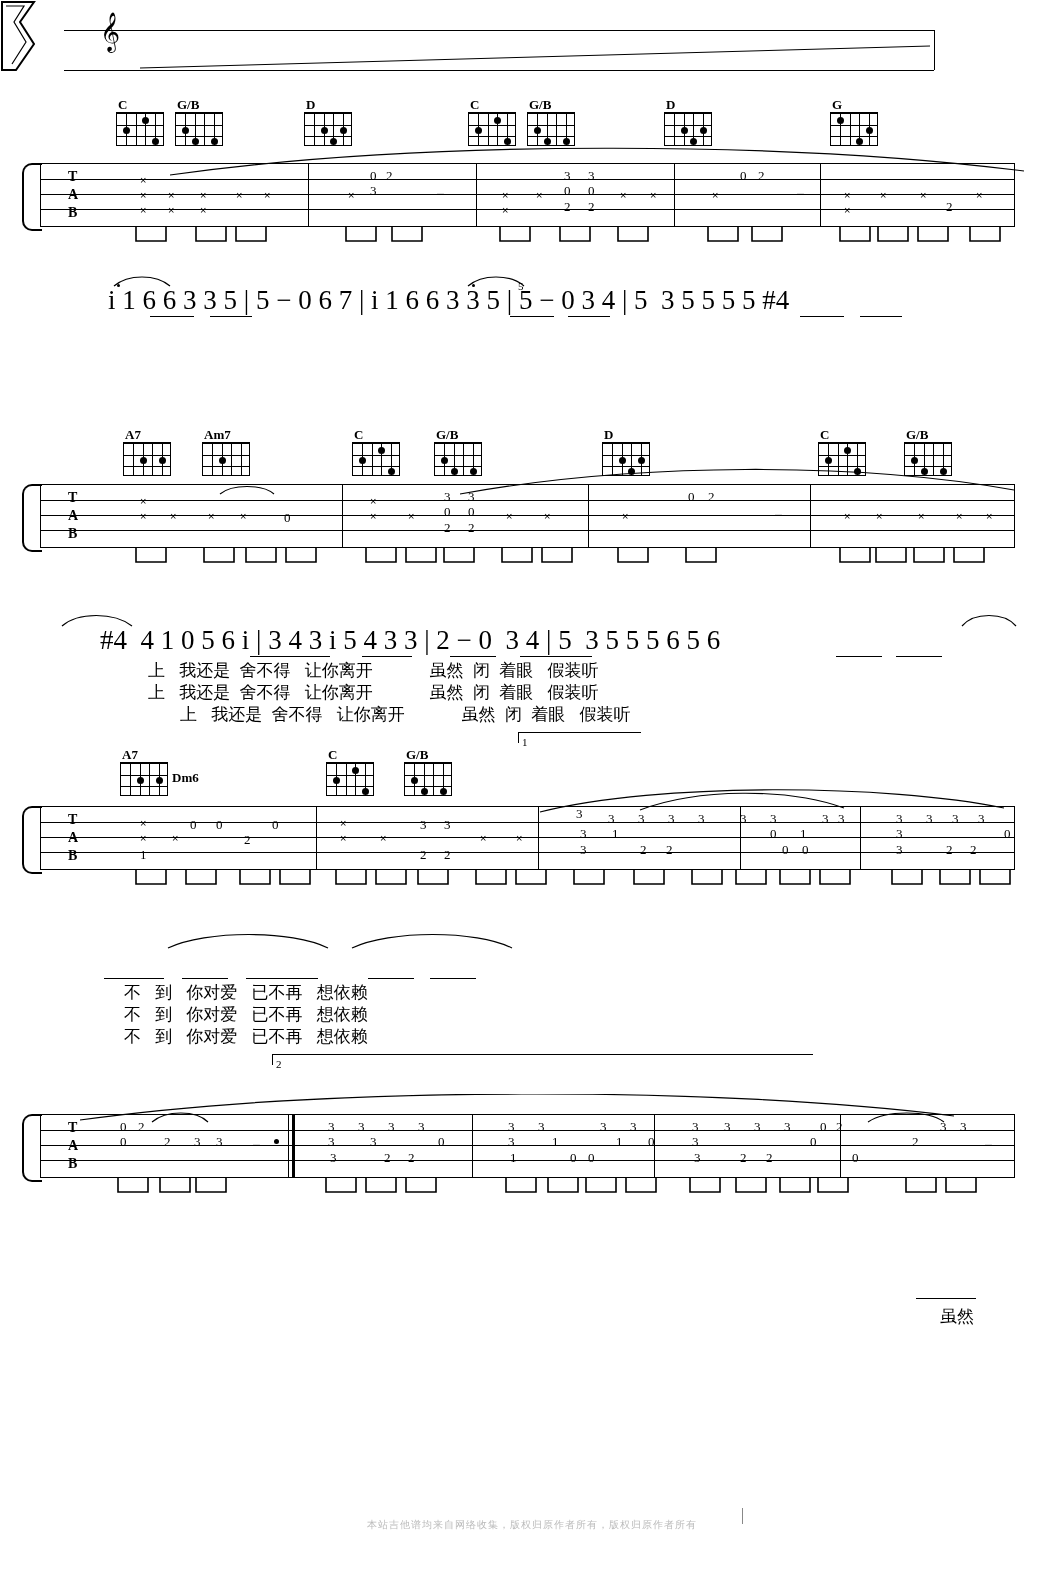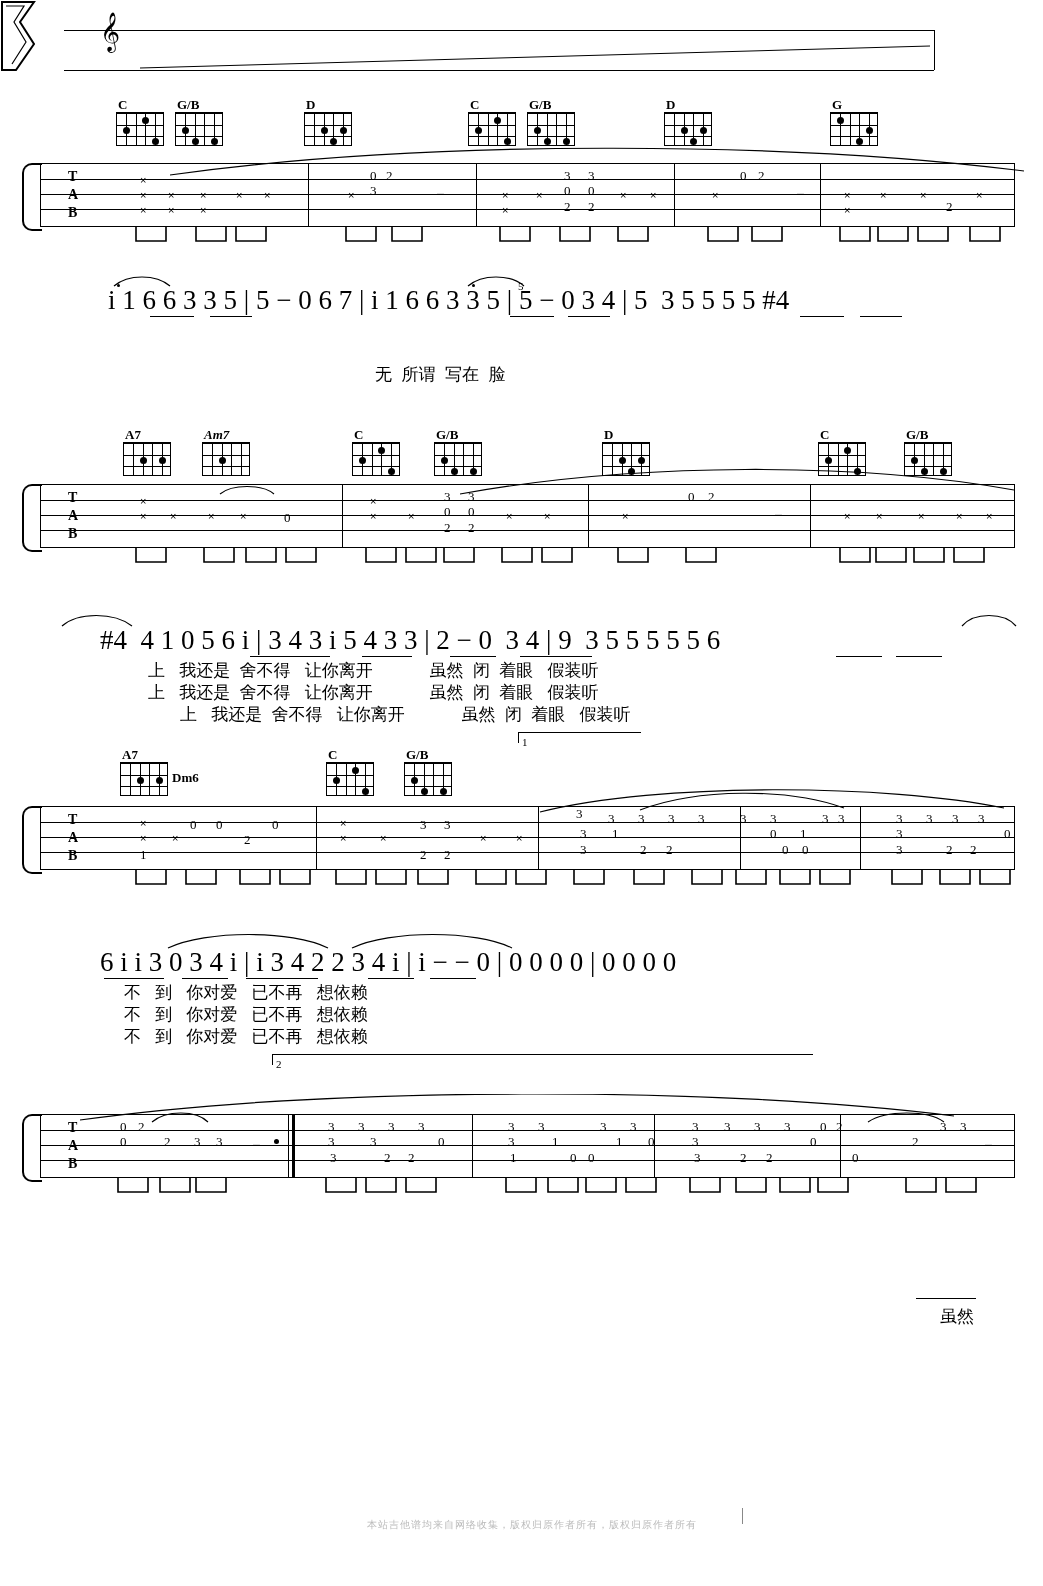--- a/index.html
+++ b/index.html
@@ -420,40 +420,39 @@
             <path d="M2,12 C16,0 44,0 58,12" stroke="#000" stroke-width="1.2" fill="none"></path>
           </svg>
       </div>
       <div class="abs" style="left:466px;top:-4px;width:70px;height:14px;">
         <svg width="70" height="14">
             <path d="M2,12 C16,0 44,0 58,12" stroke="#000" stroke-width="1.2" fill="none"></path>
           </svg>
       </div>
       <div class="cornermark" style="left:518px;top:2px;font-size:11px;">5</div>
 
-      <div class="lyric" style="left:120px;top:86px;">                                                      无  所谓  写在  脸</div>
     </div>
   </div>
 
   <div>
 
     <div class="chord" style="left:123px;top:428px;">
       <div class="cname">A7</div>
       <div class="grid">
         <div class="v" style="left:9px"></div>
           <div class="v" style="left:19px"></div>
         <div class="v" style="left:28px"></div>
           <div class="v" style="left:38px"></div>
         <div class="h" style="top:11px"></div>
           <div class="h" style="top:22px"></div>
         <div class="dot" style="left:19px;top:16px"></div>
         <div class="dot" style="left:38px;top:16px"></div>
       </div>
     </div>
-    <div class="chord" style="left:202px;top:428px;font-style:italic;">
+    <div class="chord" style="left:202px;top:428px;">
       <div class="cname">Am7</div>
       <div class="grid">
         <div class="v" style="left:9px"></div>
           <div class="v" style="left:19px"></div>
         <div class="v" style="left:28px"></div>
           <div class="v" style="left:38px"></div>
         <div class="h" style="top:11px"></div>
           <div class="h" style="top:22px"></div>
         <div class="dot" style="left:19px;top:16px"></div>
       </div>
@@ -596,21 +595,21 @@
           </svg>
       </div>
       <div class="abs" style="left:200px;top:-2px;width:60px;height:12px;">
         <svg width="60" height="12">
             <path d="M2,10 C14,0 44,0 56,10" stroke="#000" stroke-width="1.1" fill="none"></path>
           </svg>
       </div>
     </div>
 
     <div class="abs" style="left:0;top:612px;width:1043px;height:110px;">
-      <div class="jianpu" style="left:100px;top:14px;">#4  4 1 0 5 6 i | 3 4 3 i 5 4 3 3 | 2 − 0  3 4 | 9  3 5 5 5 5 5 6</div>
+      <div class="jianpu" style="left:100px;top:14px;">#4  4 1 0 5 6 i | 3 4 3 i 5 4 3 3 | 2 − 0  3 4 | 5  3 5 5 5 6 5 6</div>
       <div class="underline" style="left:250px;top:44px;width:80px"></div>
       <div class="underline" style="left:362px;top:44px;width:50px"></div>
       <div class="underline" style="left:450px;top:44px;width:46px"></div>
       <div class="underline" style="left:520px;top:44px;width:72px"></div>
       <div class="underline" style="left:836px;top:44px;width:46px"></div>
       <div class="underline" style="left:896px;top:44px;width:46px"></div>
       <div class="abs" style="left:60px;top:0px;width:80px;height:16px;">
         <svg width="80" height="16">
             <path d="M2,14 C18,0 54,0 72,14" stroke="#000" stroke-width="1.2" fill="none"></path>
           </svg>
@@ -767,21 +766,20 @@
           </svg>
       </div>
       <div class="abs" style="left:620px;top:-14px;width:210px;height:22px;">
         <svg width="210" height="22">
             <path d="M2,18 C60,-4 150,-4 206,16" stroke="#000" stroke-width="1.1" fill="none"></path>
           </svg>
       </div>
     </div>
 
     <div class="abs" style="left:0;top:938px;width:1043px;height:120px;">
-      <div class="jianpu" style="left:100px;top:10px;">6 i i 3 0 3 4 i | i 3 4 2 2 3 4 i | i − − 0 | 0 0 0 0 | 0 0 0 0</div>
       <div class="underline" style="left:104px;top:40px;width:60px"></div>
       <div class="underline" style="left:182px;top:40px;width:46px"></div>
       <div class="underline" style="left:246px;top:40px;width:72px"></div>
       <div class="underline" style="left:368px;top:40px;width:46px"></div>
       <div class="underline" style="left:430px;top:40px;width:46px"></div>
       <div class="abs" style="left:166px;top:-6px;width:166px;height:18px;">
         <svg width="166" height="18">
             <path d="M2,16 C40,-2 126,-2 162,16" stroke="#000" stroke-width="1.2" fill="none"></path>
           </svg>
       </div>

